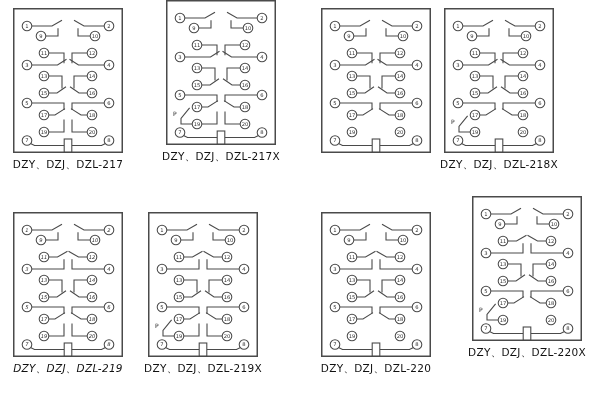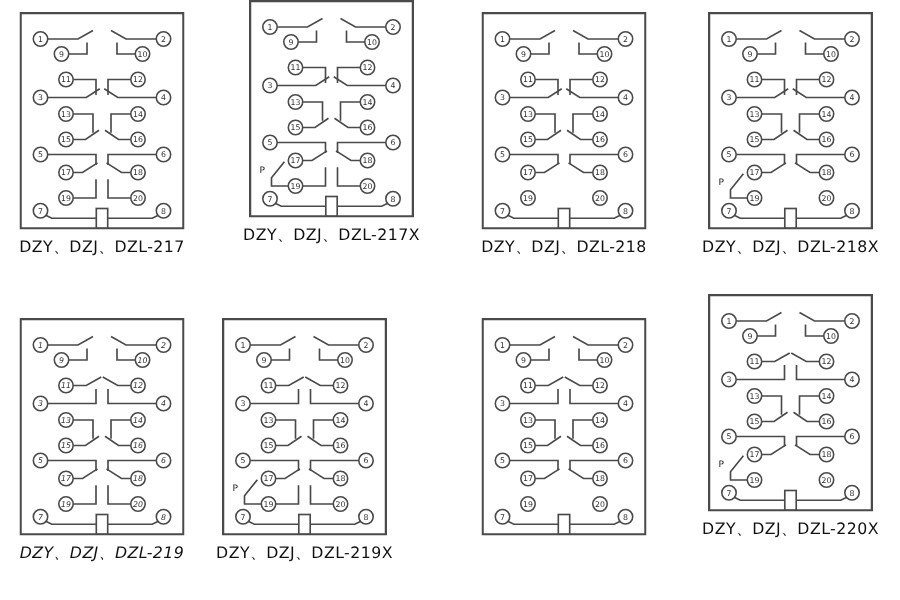--- a/index.html
+++ b/index.html
@@ -339,23 +339,22 @@
           <g>
             <circle cx="13" cy="131.5" r="4.8" fill="#ffffff" stroke="#4a4a4a" stroke-width="1.05"></circle>
             <text x="13" y="133.4" text-anchor="middle" font-size="5.2" fill="#333333">7</text>
           </g>
           <g>
             <circle cx="95" cy="131.5" r="4.8" fill="#ffffff" stroke="#4a4a4a" stroke-width="1.05"></circle>
             <text x="95" y="133.4" text-anchor="middle" font-size="5.2" fill="#333333">8</text>
           </g>
         </g>
       </svg>
-      <div class="plabel">DZY、DZJ、DZL-218</div>
     </div>
-    <div class="panel" style="left: 472px; top: 8px;">
+    <div class="panel" style="left: 444px; top: 8px;">
       <svg width="110" height="145" viewBox="0 0 110 145">
         <rect x="0.75" y="0.75" width="108.5" height="143.5" fill="none" stroke="#4a4a4a" stroke-width="1.5"></rect>
         <g transform="translate(1,1)">
           <path d="M17.8 17H38L48 11.3" class="wire" stroke="#4a4a4a" stroke-width="1.1"></path>
           <path d="M31.8 27H44V19.3" class="wire" stroke="#4a4a4a" stroke-width="1.1"></path>
           <path d="M90.2 17H70L60 11.3" class="wire" stroke="#4a4a4a" stroke-width="1.1"></path>
           <path d="M76.2 27H64V19.3" class="wire" stroke="#4a4a4a" stroke-width="1.1"></path>
           <path d="M34.8 44H50V54.3" class="wire" stroke="#4a4a4a" stroke-width="1.1"></path>
           <path d="M17.8 56H43.5L52.5 50.2" class="wire" stroke="#4a4a4a" stroke-width="1.1"></path>
           <path d="M73.2 44H58V54.3" class="wire" stroke="#4a4a4a" stroke-width="1.1"></path>
@@ -775,20 +774,21 @@
           <g>
             <circle cx="13" cy="131.5" r="4.8" fill="#ffffff" stroke="#4a4a4a" stroke-width="1.05"></circle>
             <text x="13" y="133.4" text-anchor="middle" font-size="5.2" fill="#333333">7</text>
           </g>
           <g>
             <circle cx="95" cy="131.5" r="4.8" fill="#ffffff" stroke="#4a4a4a" stroke-width="1.05"></circle>
             <text x="95" y="133.4" text-anchor="middle" font-size="5.2" fill="#333333">8</text>
           </g>
         </g>
       </svg>
+      <div class="plabel">DZY、DZJ、DZL-220</div>
     </div>
     <div class="panel" style="left: 472px; top: 196px;">
       <svg width="110" height="145" viewBox="0 0 110 145">
         <rect x="0.75" y="0.75" width="108.5" height="143.5" fill="none" stroke="#4a4a4a" stroke-width="1.5"></rect>
         <g transform="translate(1,1)">
           <path d="M17.8 17H38L48 11.3" class="wire" stroke="#4a4a4a" stroke-width="1.1"></path>
           <path d="M31.8 27H44V19.3" class="wire" stroke="#4a4a4a" stroke-width="1.1"></path>
           <path d="M90.2 17H70L60 11.3" class="wire" stroke="#4a4a4a" stroke-width="1.1"></path>
           <path d="M76.2 27H64V19.3" class="wire" stroke="#4a4a4a" stroke-width="1.1"></path>
           <path d="M34.8 44H43.5L53.5 38.3" class="wire" stroke="#4a4a4a" stroke-width="1.1"></path>

